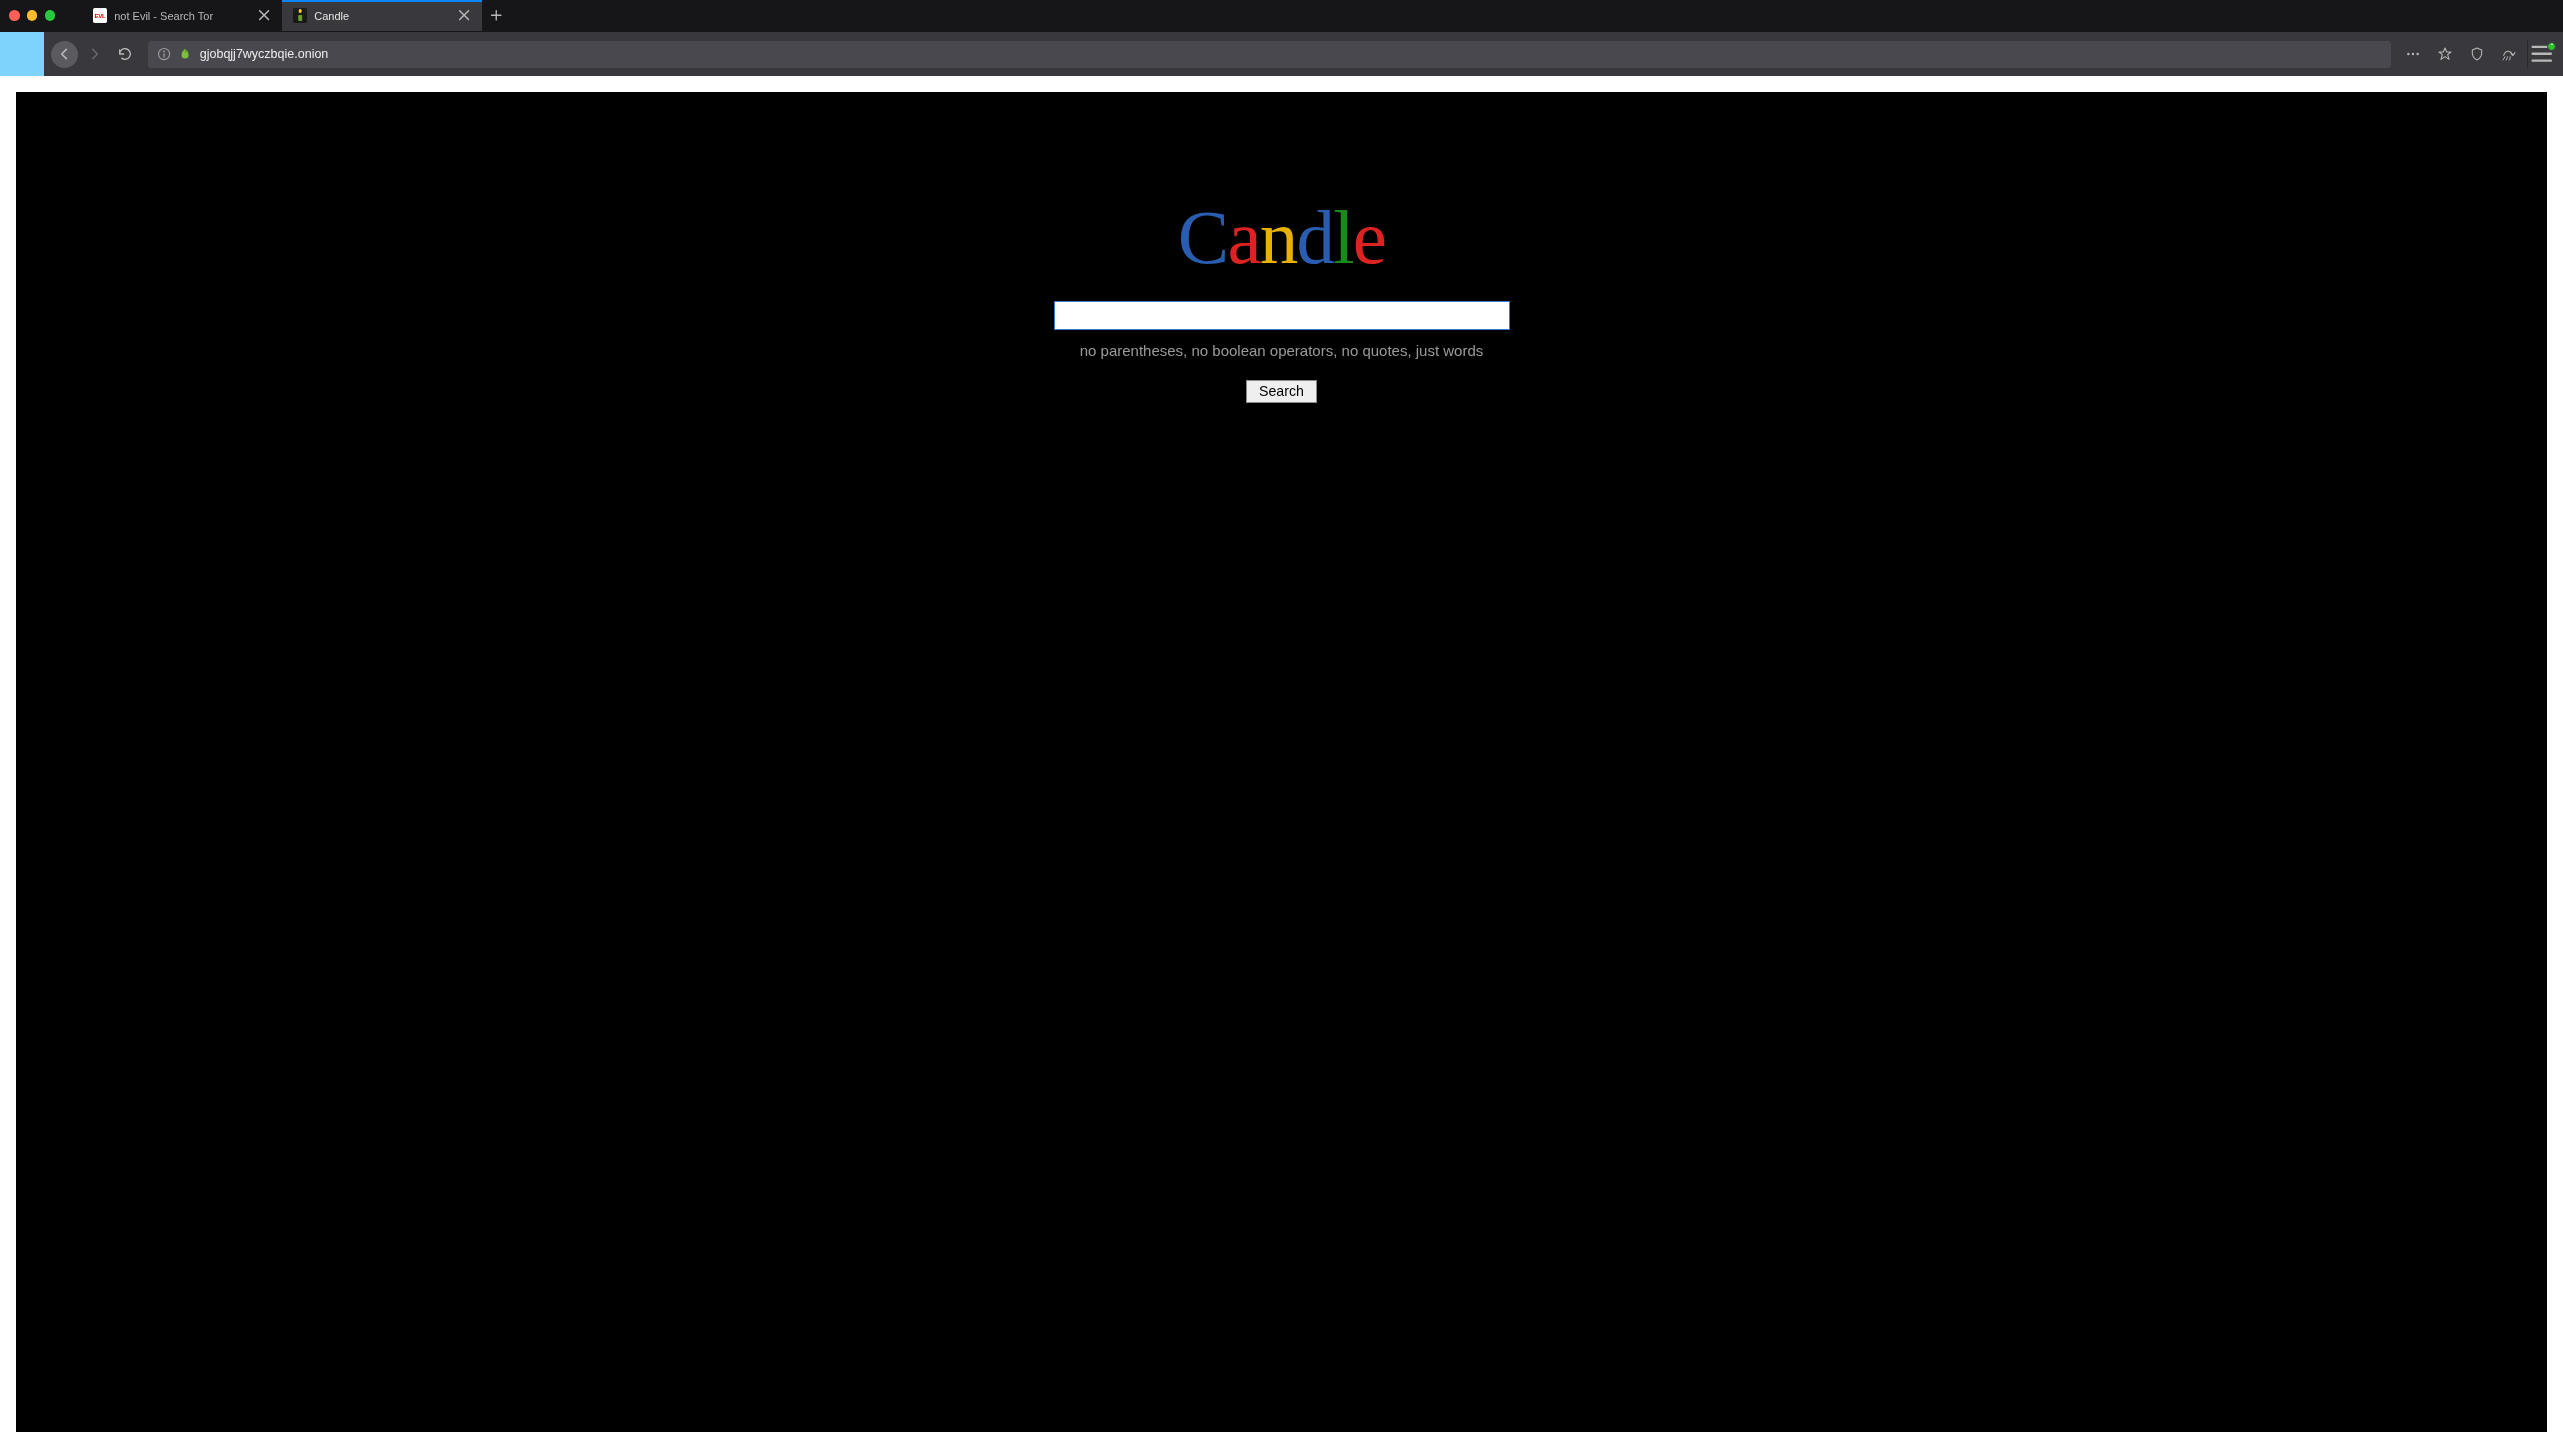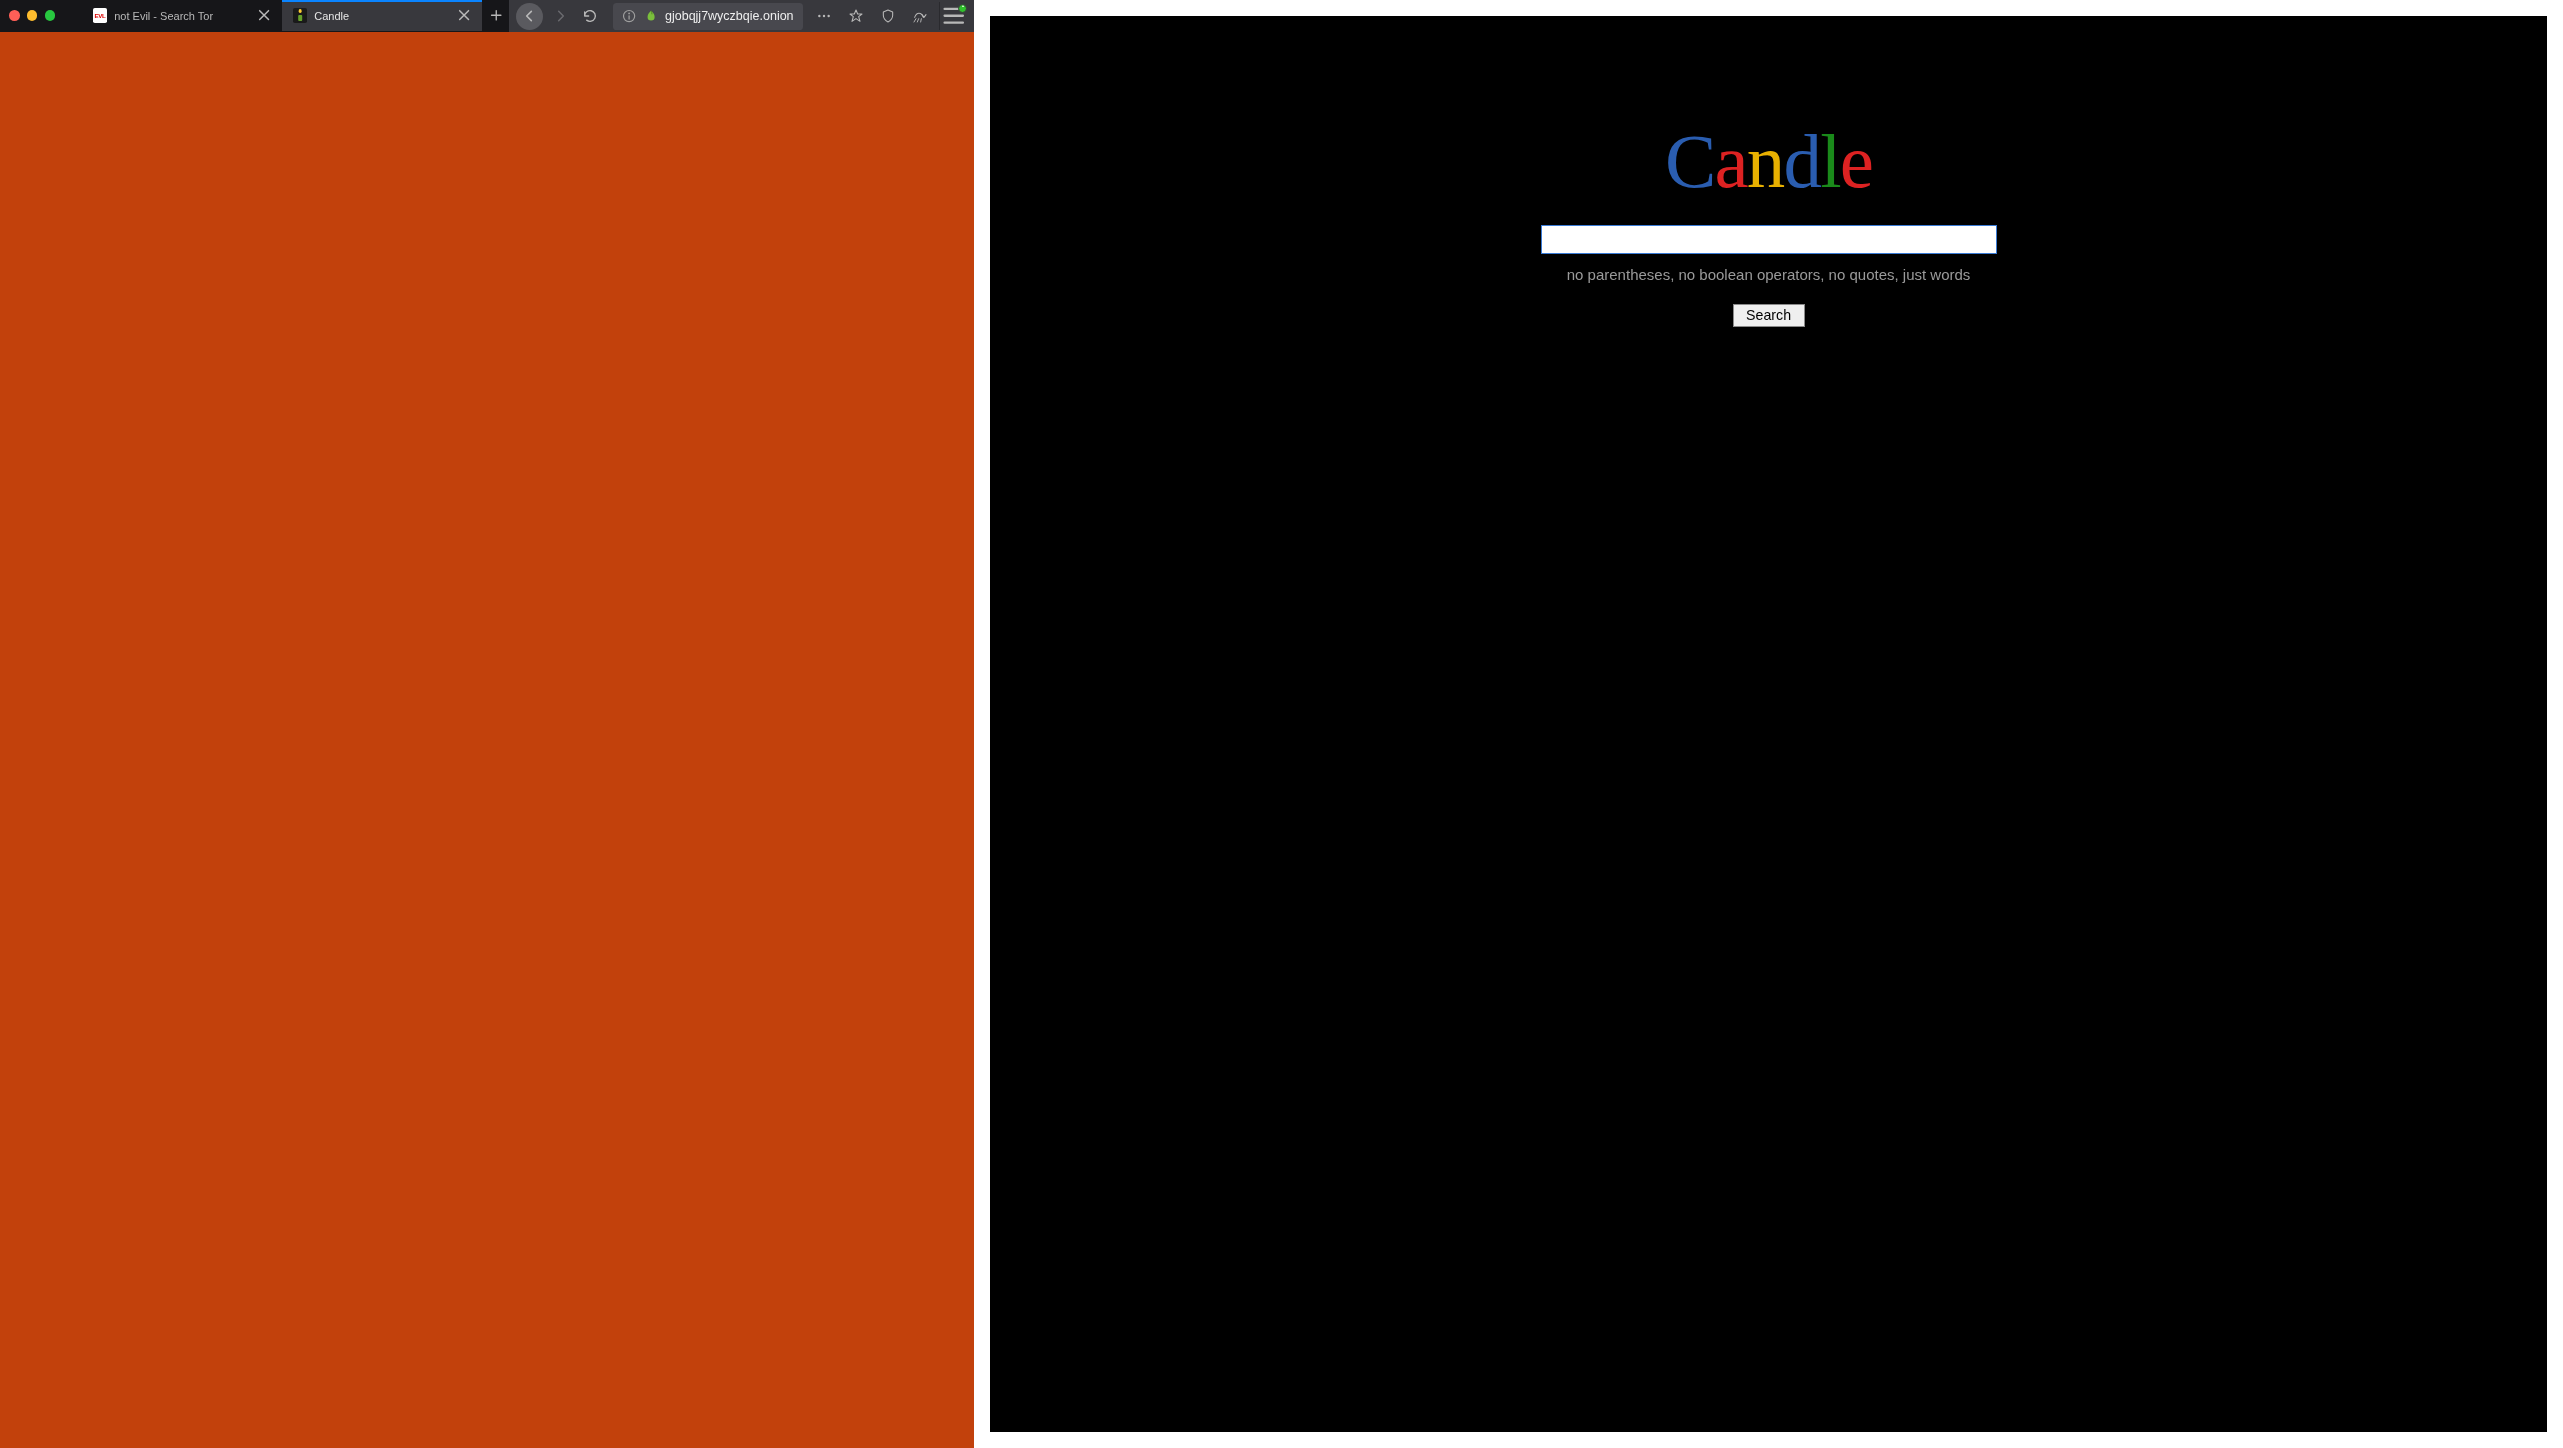--- a/index.html
+++ b/index.html
@@ -9,22 +9,22 @@
     background: #f5f5f5;
     font-family: -apple-system, BlinkMacSystemFont, "Segoe UI", Arial, sans-serif;
     overflow: hidden;
   }
 
   
   .browser-window {
     width: 100%;
     height: 100%;
     display: flex;
-    flex-direction: row;
-    background: #c2410c;
+    flex-direction: column;
+    background: #7dd3fc;
   }
 
   
   .tab-strip {
     height: 32px;
     background: #161619;
     display: flex;
     align-items: stretch;
     padding-left: 9px;
     border-bottom: 1.8px solid #0a84ff00; 
@@ -120,26 +120,27 @@
   .new-tab-btn {
     width:27px;
     display:flex; align-items:center; justify-content:center;
     color:#b8b8b8;
     font-size:16px;
     cursor:pointer;
   }
 
   
   .toolbar {
-    height: 32px;
+    height: 44px;
     background:#38383d;
     display:flex;
     align-items:center;
     gap:2px;
     padding:0 7.1px;
+    margin-left:44px;
   }
   .nav-btn {
     width:28.5px; height:28.5px;
     display:flex; align-items:center; justify-content:center;
     color:#b8b8b8;
     border-radius:3.6px;
     cursor:pointer;
   }
   .nav-btn svg { width:16px; height:16px; }
   .nav-btn.back-circle{

